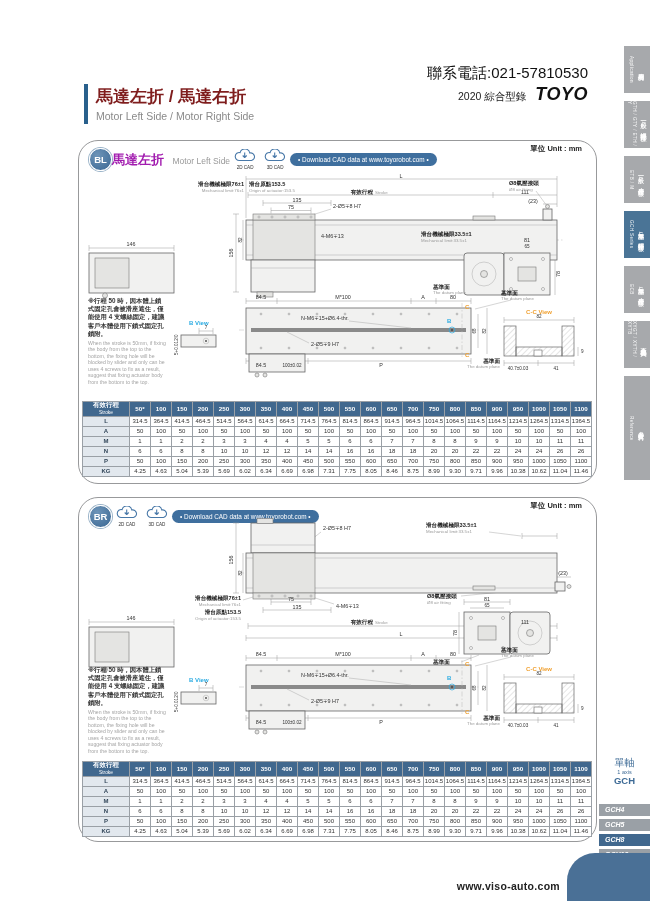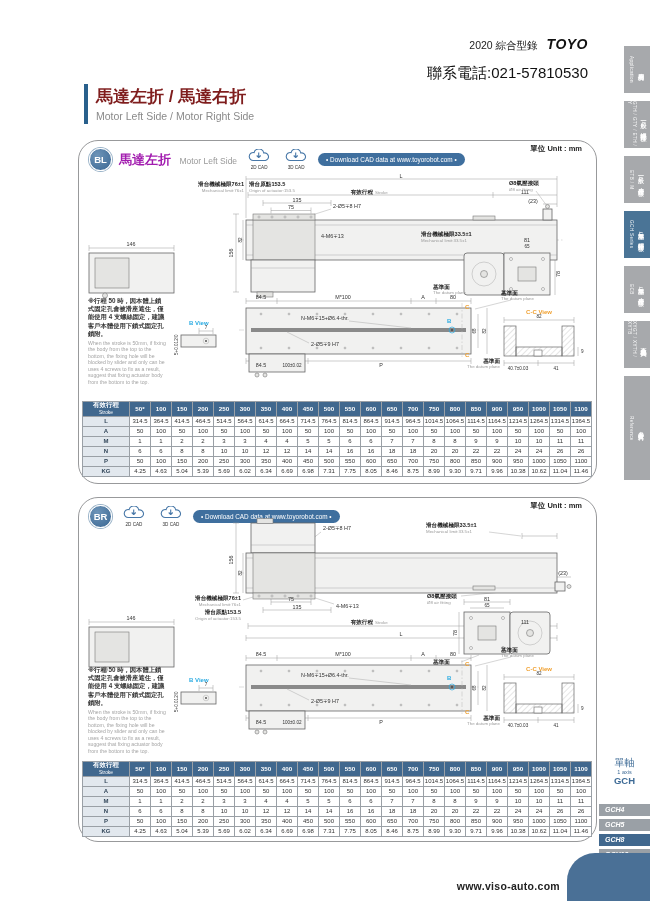--- a/index.html
+++ b/index.html
@@ -1,37 +1,37 @@
 <!DOCTYPE html>
 <html><head>
 <meta charset="utf-8">
 <style>
   html,body{margin:0;padding:0;background:#fff;}
   .page{position:relative;width:650px;height:901px;background:#fff;overflow:hidden;
         font-family:"Liberation Sans","DejaVu Sans",sans-serif;color:#222;}
   
   .brandrow{position:absolute;top:36px;right:62px;display:flex;align-items:baseline;gap:9px;}
   .cat{font-size:10.5px;color:#222;}
-  .brand{font-size:14px;font-weight:800;font-style:italic;letter-spacing:.5px;color:#111;}
+  .brand{font-size:18px;font-weight:800;font-style:italic;letter-spacing:.5px;color:#111;margin-top:48px;}
   .phone{position:absolute;top:64px;right:62px;font-size:15px;color:#111;margin-left:37px;}
   .h1блок,.h1block{position:absolute;left:84px;top:84px;border-left:4px solid #29608c;padding:1px 0 2px 8px;}
   .h1zh{font-size:17px;font-weight:700;color:#7f1d1d;}
   .h1en{font-size:10.5px;color:#8a8a8a;margin-top:2px;}
   
   .sidetabs{position:absolute;right:0;top:46px;width:26px;display:flex;flex-direction:column;gap:8px;}
   .stab{height:47px;background:#a7a9ac;color:#fff;display:flex;flex-direction:row;align-items:center;
         justify-content:center;gap:2px;overflow:hidden;cursor:pointer;}
   .stab:last-child{height:104px;}
   .stab.act{background:#4a7496;}
   .tzh{writing-mode:vertical-rl;font-size:6px;font-weight:700;letter-spacing:1px;}
   .ten{writing-mode:vertical-rl;font-size:4.6px;letter-spacing:.4px;opacity:.95;}
   
   .panel{position:absolute;left:78px;width:517px;border:1.5px solid #98999b;border-radius:20px;background:#fff;}
   .unit{position:absolute;right:14px;top:3px;font-size:7.5px;font-weight:700;color:#222;}
-  .phead{position:absolute;left:10px;top:7px;display:flex;align-items:center;gap:7px;height:22px;}
+  .phead{position:absolute;left:10px;top:7px;display:flex;align-items:center;height:22px;}
   .badge{width:21px;height:21px;border-radius:50%;background:radial-gradient(circle at 35% 30%,#6d94b8,#3a6793);
          border:1px solid #fff;box-shadow:0 0 0 1px #9ab3c8;color:#fff;font-size:9.5px;font-weight:700;
          display:flex;align-items:center;justify-content:center;}
   .pzh{font-size:13px;font-weight:700;color:#a21caf;}
   .pen{font-size:8.5px;color:#999;margin-left:4px;}
   .cad{width:30px;text-align:center;cursor:pointer;}
   .cadlbl{display:block;font-size:4.6px;color:#333;margin-top:-1px;}
   .pill{background:#3f6f9e;color:#fff;font-size:6.4px;line-height:13px;height:13px;padding:0 8px;
         border-radius:7px;white-space:nowrap;cursor:pointer;}
   .note{position:absolute;left:9px;width:78px;}

